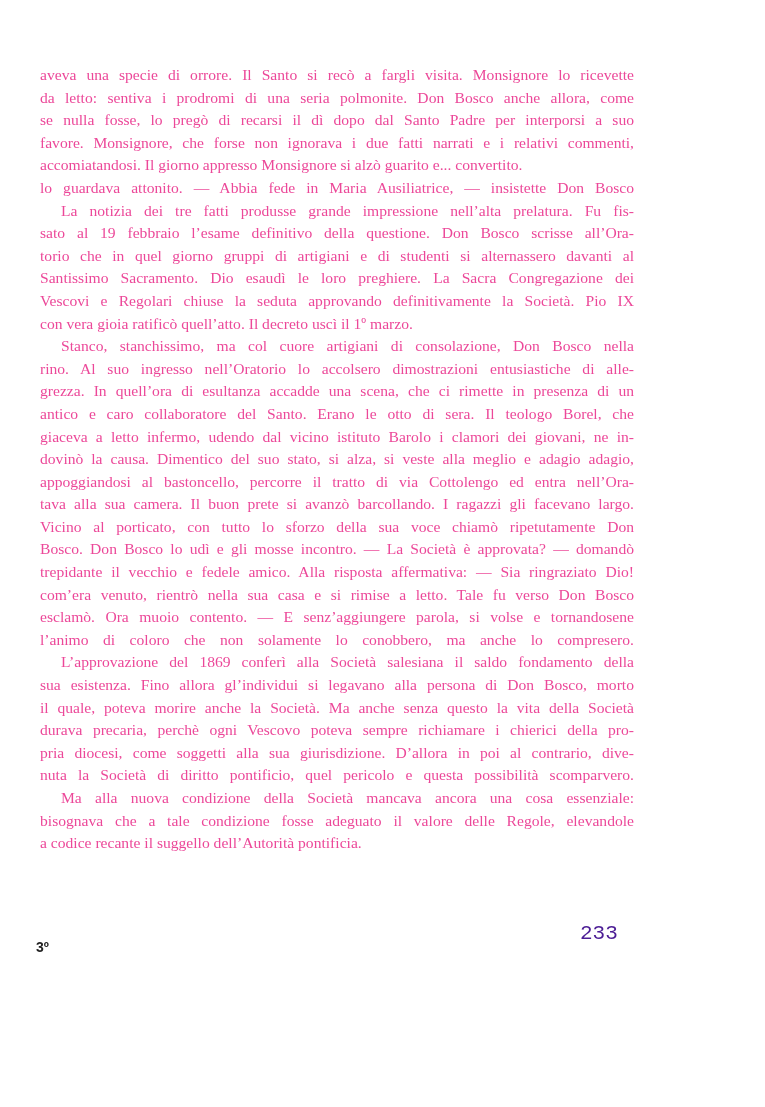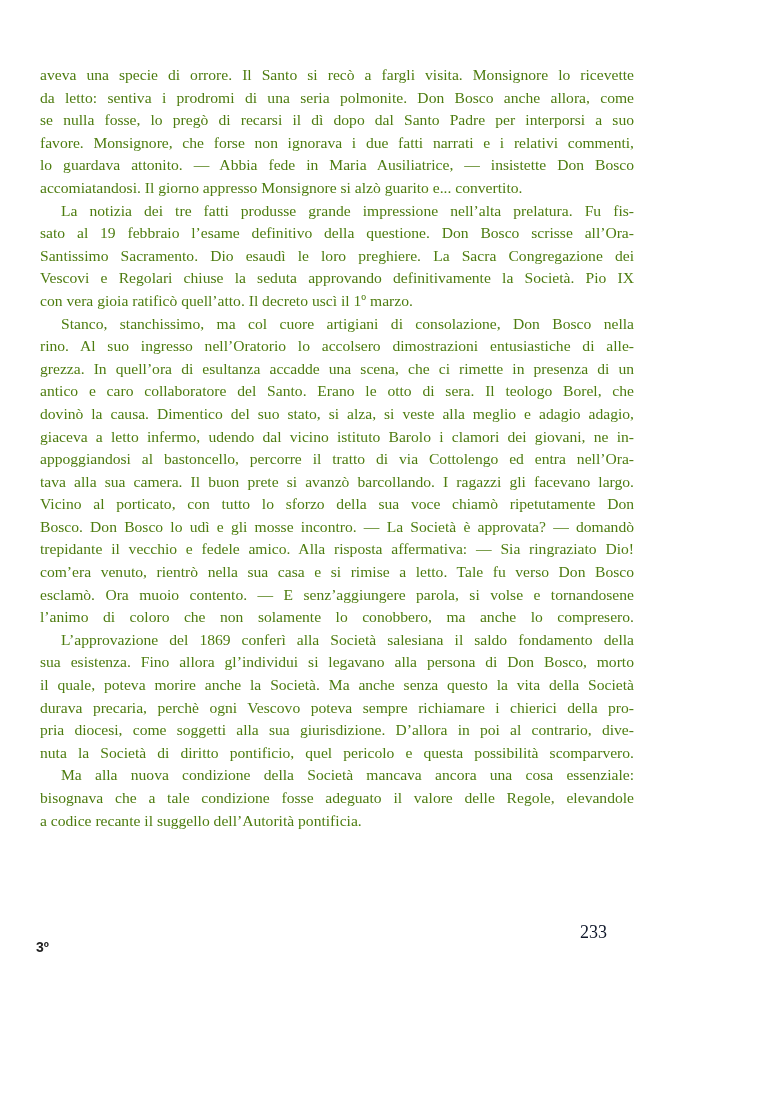--- a/index.html
+++ b/index.html
@@ -1,61 +1,62 @@
 <!DOCTYPE html>
 <html><head>
 <meta charset="utf-8">
 <style>
   html, body { margin: 0; padding: 0; background: #ffffff; }
   body { width: 765px; height: 1107px; position: relative; overflow: hidden; }
   .page { position: absolute; left: 0; top: 0; width: 765px; height: 1107px; background: #fff; }
   .text-block {
     position: absolute; left: 40px; top: 64px; width: 594px;
     font-family: "Liberation Serif", "DejaVu Serif", serif;
-    font-size: 15.6px; line-height: 22.6px; color: #4d7c0f;
+    font-size: 15.6px; line-height: 22.6px; color: #ec4899;
   }
   .line {
     display: block; white-space: nowrap; text-align: justify; text-align-last: justify;
     height: 22.6px; overflow: visible;
   }
   .line.last { text-align-last: left; }
   .line.indent { padding-left: 21px; }
   .page-number {
     position: absolute; left: 580px; top: 922px;
-    font-family: Liberation Serif, serif;
-    font-size: 18px; color: #0f172a;
+    font-family: Liberation Mono, monospace;
+    font-size: 21px; color: #4c1d95;
   }
   .signature {
     position: absolute; left: 36px; top: 939px;
     font-family: "Liberation Sans", "DejaVu Sans", sans-serif;
     font-size: 14px; font-weight: bold; color: #222;
   }
 </style>
 </head>
 <body>
 
 <div class="page">
   <div class="text-block" id="text-block">
       <span class="line">aveva una specie di orrore. Il Santo si recò a fargli visita. Monsignore lo ricevette</span>
       <span class="line">da letto: sentiva i prodromi di una seria polmonite. Don Bosco anche allora, come</span>
       <span class="line">se nulla fosse, lo pregò di recarsi il dì dopo dal Santo Padre per interporsi a suo</span>
       <span class="line">favore. Monsignore, che forse non ignorava i due fatti narrati e i relativi commenti,</span>
+      <span class="line last">accomiatandosi. Il giorno appresso Monsignore si alzò guarito e... convertito.</span>
       <span class="line">lo guardava attonito. — Abbia fede in Maria Ausiliatrice, — insistette Don Bosco</span>
-      <span class="line last">accomiatandosi. Il giorno appresso Monsignore si alzò guarito e... convertito.</span>
       <span class="line indent">La notizia dei tre fatti produsse grande impressione nell’alta prelatura. Fu fis-</span>
       <span class="line">sato al 19 febbraio l’esame definitivo della questione. Don Bosco scrisse all’Ora-</span>
+      <span class="line">torio che in quel giorno gruppi di artigiani e di studenti si alternassero davanti al</span>
       <span class="line">Santissimo Sacramento. Dio esaudì le loro preghiere. La Sacra Congregazione dei</span>
       <span class="line">Vescovi e Regolari chiuse la seduta approvando definitivamente la Società. Pio IX</span>
       <span class="line last">con vera gioia ratificò quell’atto. Il decreto uscì il 1º marzo.</span>
       <span class="line indent">Stanco, stanchissimo, ma col cuore artigiani di consolazione, Don Bosco nella</span>
       <span class="line">rino. Al suo ingresso nell’Oratorio lo accolsero dimostrazioni entusiastiche di alle-</span>
       <span class="line">grezza. In quell’ora di esultanza accadde una scena, che ci rimette in presenza di un</span>
       <span class="line">antico e caro collaboratore del Santo. Erano le otto di sera. Il teologo Borel, che</span>
+      <span class="line">giaceva a letto infermo, udendo dal vicino istituto Barolo i clamori dei giovani, ne in-</span>
       <span class="line">dovinò la causa. Dimentico del suo stato, si alza, si veste alla meglio e adagio adagio,</span>
-      <span class="line">giaceva a letto infermo, udendo dal vicino istituto Barolo i clamori dei giovani, ne in-</span>
       <span class="line">appoggiandosi al bastoncello, percorre il tratto di via Cottolengo ed entra nell’Ora-</span>
       <span class="line">tava alla sua camera. Il buon prete si avanzò barcollando. I ragazzi gli facevano largo.</span>
       <span class="line">Vicino al porticato, con tutto lo sforzo della sua voce chiamò ripetutamente Don</span>
       <span class="line">Bosco. Don Bosco lo udì e gli mosse incontro. — La Società è approvata? — domandò</span>
       <span class="line">trepidante il vecchio e fedele amico. Alla risposta affermativa: — Sia ringraziato Dio!</span>
       <span class="line">com’era venuto, rientrò nella sua casa e si rimise a letto. Tale fu verso Don Bosco</span>
       <span class="line">esclamò. Ora muoio contento. — E senz’aggiungere parola, si volse e tornandosene</span>
       <span class="line">l’animo di coloro che non solamente lo conobbero, ma anche lo compresero.</span>
       <span class="line indent">L’approvazione del 1869 conferì alla Società salesiana il saldo fondamento della</span>
       <span class="line">sua esistenza. Fino allora gl’individui si legavano alla persona di Don Bosco, morto</span>

